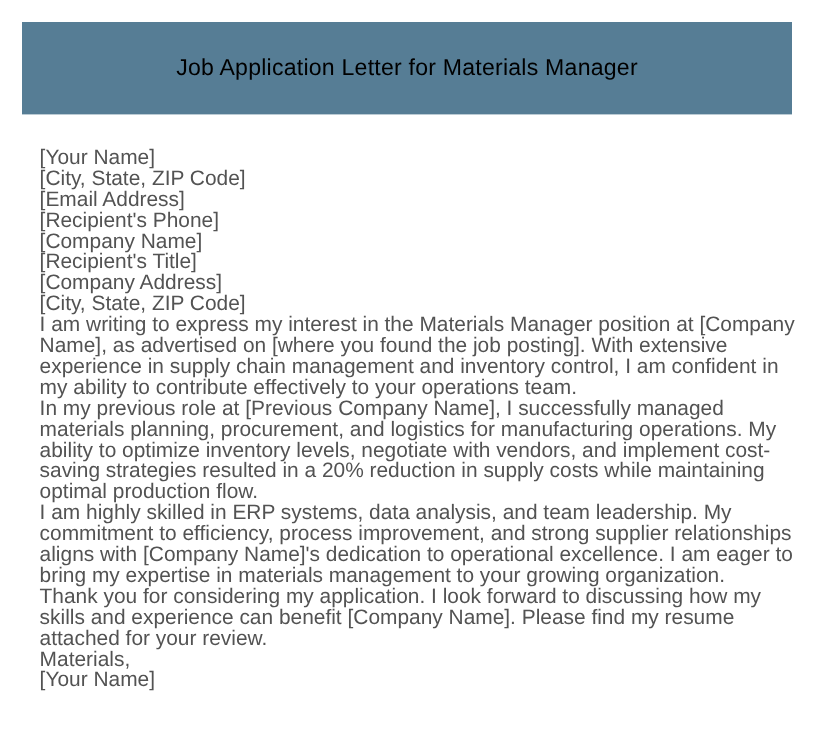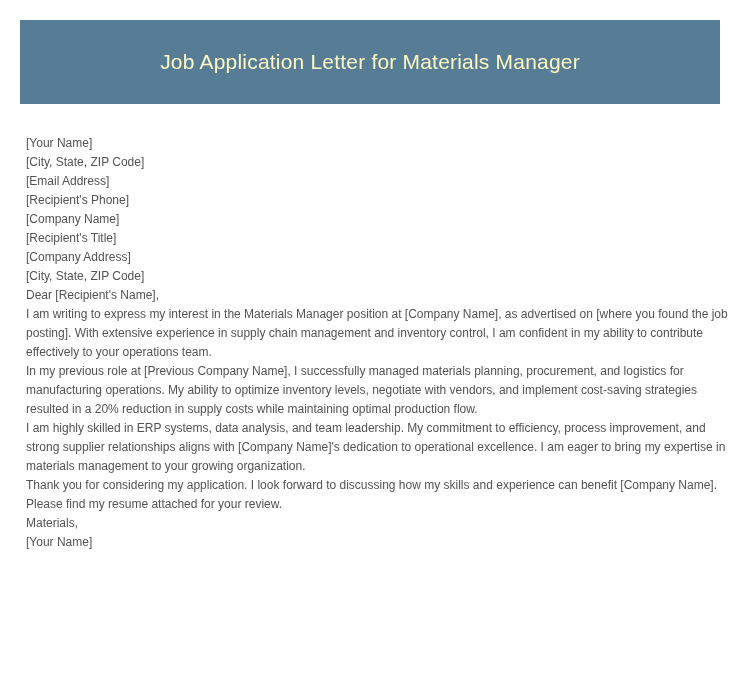--- a/index.html
+++ b/index.html
@@ -22,31 +22,31 @@
     width: 700px;
     height: 84px;
     background: #567d95;
     display: flex;
     align-items: center;
     justify-content: center;
     box-sizing: border-box;
   }
   .title-banner h1 {
     margin: 0;
-    color: #fef9c3;
+    color: #000000;
     font-size: 21px;
     font-weight: 500;
     letter-spacing: 0.2px;
     text-align: center;
   }
   .letter-body {
-    margin: 30px 20px 0 26px;
+    margin: 30px 20px 0 36px;
     width: 702px;
     color: #535353;
-    font-size: 12px;
+    font-size: 19px;
     line-height: 19px;
     letter-spacing: 0px;
   }
   .letter-line, .letter-paragraph {
     margin: 0;
     padding: 0;
   }
 </style>
 </head>
 <body>
@@ -66,21 +66,20 @@
     </div>
 
     <div class="recipient-block">
       <p class="letter-line">[Recipient's Phone]</p>
       <p class="letter-line">[Company Name]</p>
       <p class="letter-line">[Recipient's Title]</p>
       <p class="letter-line">[Company Address]</p>
       <p class="letter-line">[City, State, ZIP Code]</p>
     </div>
 
-    <p class="letter-line">Dear [Recipient's Name],</p>
 
     <p class="letter-paragraph">I am writing to express my interest in the Materials Manager position at [Company Name], as advertised on [where you found the job posting]. With extensive experience in supply chain management and inventory control, I am confident in my ability to contribute effectively to your operations team.</p>
     <p class="letter-paragraph">In my previous role at [Previous Company Name], I successfully managed materials planning, procurement, and logistics for manufacturing operations. My ability to optimize inventory levels, negotiate with vendors, and implement cost-saving strategies resulted in a 20% reduction in supply costs while maintaining optimal production flow.</p>
     <p class="letter-paragraph">I am highly skilled in ERP systems, data analysis, and team leadership. My commitment to efficiency, process improvement, and strong supplier relationships aligns with [Company Name]'s dedication to operational excellence. I am eager to bring my expertise in materials management to your growing organization.</p>
     <p class="letter-paragraph">Thank you for considering my application. I look forward to discussing how my skills and experience can benefit [Company Name]. Please find my resume attached for your review.</p>
 
     <p class="letter-line">Materials,</p>
     <p class="letter-line">[Your Name]</p>
 
   </div>

